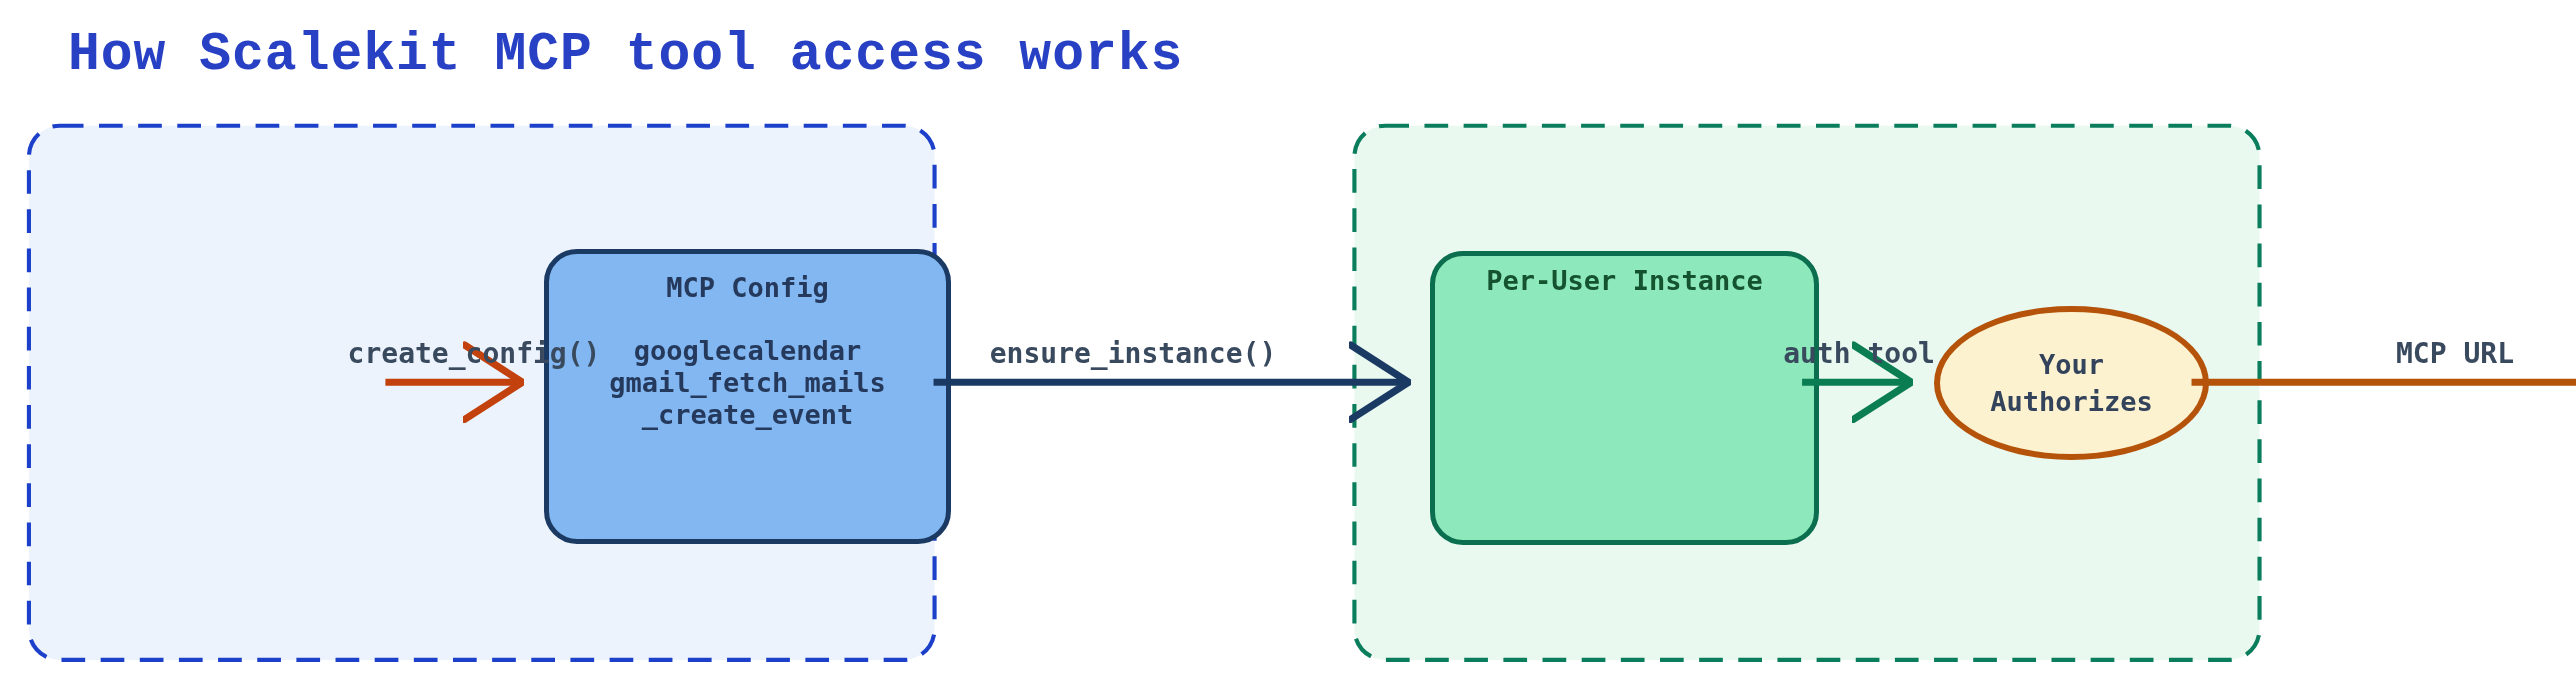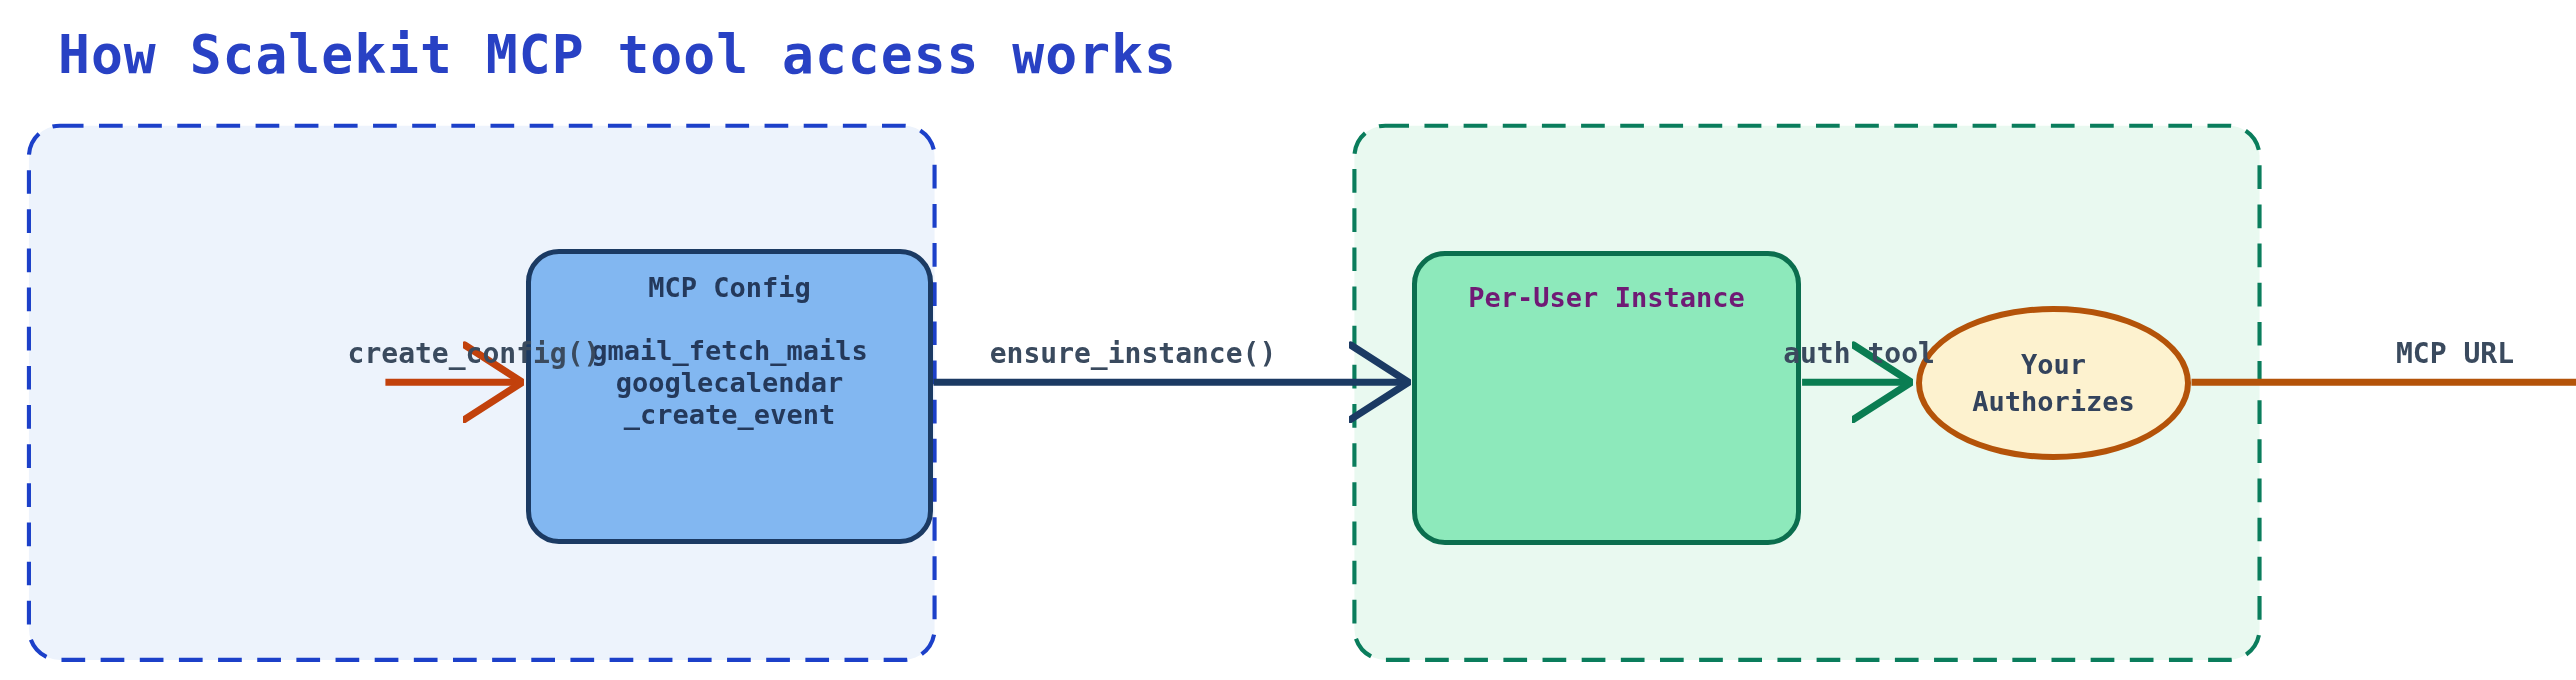--- a/index.html
+++ b/index.html
@@ -6,31 +6,31 @@
   .canvas{
     position:relative;
     width:3565px;height:680px;
     background:#ffffff;
     font-family:"DejaVu Sans Mono", monospace;
     font-weight:700;
     overflow:hidden;
   }
   .layer{position:absolute;left:0;top:0;}
   .page-title{
-    position:absolute;left:58px;top:25px;
+    position:absolute;left:68px;top:25px;
     font-size:53px;line-height:1.15;color:#2841C4;
-    white-space:nowrap;letter-spacing:1px;
+    white-space:nowrap;letter-spacing:1px;font-family:Liberation Mono, monospace;
   }
   .group-label{
     position:absolute;font-size:26px;white-space:nowrap;letter-spacing:0.5px;
   }
   .group-label.setup{left:54px;top:146px;color:#1C40C9;}
   .group-label.peruser{left:1378px;top:147px;color:#0B7350;}
 
-  .node{position:absolute;box-sizing:border-box;z-index:3;}
+  .node{position:absolute;box-sizing:border-box;z-index:3;margin-left:18px;}
   .node .line{white-space:nowrap;}
 
   .ellipse{
     border-radius:50%;
     display:flex;flex-direction:column;align-items:center;justify-content:center;
     text-align:center;
   }
   .your-app{
     left:72px;top:310px;width:313px;height:144px;
     background:#FCD7A6;border:7.2px solid #C2410C;
@@ -49,21 +49,21 @@
     left:526px;top:249px;width:407px;height:295px;border-radius:33px;
     background:#82B7F1;border:5.2px solid #1B3A63;
     color:#24395B;font-size:27px;padding-top:17.5px;
   }
   .mcp-config .title{height:32px;line-height:32px;}
   .mcp-config .spacer{height:31px;}
   .mcp-config .line{height:32px;line-height:32px;}
   .per-user-instance{
     left:1412px;top:251px;width:389px;height:294px;border-radius:33px;
     background:#8DE9BB;border:5.2px solid #0B6E4E;
-    color:#701a75;font-size:27px;padding-top:25px;
+    color:#14532d;font-size:27px;padding-top:8px;
   }
   .per-user-instance .title{height:32px;line-height:32px;}
   .per-user-instance .spacer{height:31px;}
   .per-user-instance .line{height:33px;line-height:33px;}
 
   .edge-label{
     position:absolute;top:337px;transform:translateX(-50%);
     font-size:28px;color:#3A4A5E;white-space:nowrap;z-index:6;
   }
   .edge-label.e1{left:474px;}
@@ -87,22 +87,22 @@
 
   <div class="page-title">How Scalekit MCP tool access works</div>
 
   <div class="group-label setup">ONE-TIME SETUP</div>
   <div class="group-label peruser">PER-USER</div>
 
 
   <div class="node rect-node mcp-config">
     <div class="line title">MCP Config</div>
     <div class="spacer"></div>
+    <div class="line">googlecalendar</div>
     <div class="line">gmail_fetch_mails</div>
-    <div class="line">googlecalendar</div>
     <div class="line">_create_event</div>
   </div>
 
   <div class="node rect-node per-user-instance">
     <div class="line title">Per-User Instance</div>
     <div class="spacer"></div>
   </div>
 
   <div class="node ellipse user-auth">
     <span class="line">Your</span>

